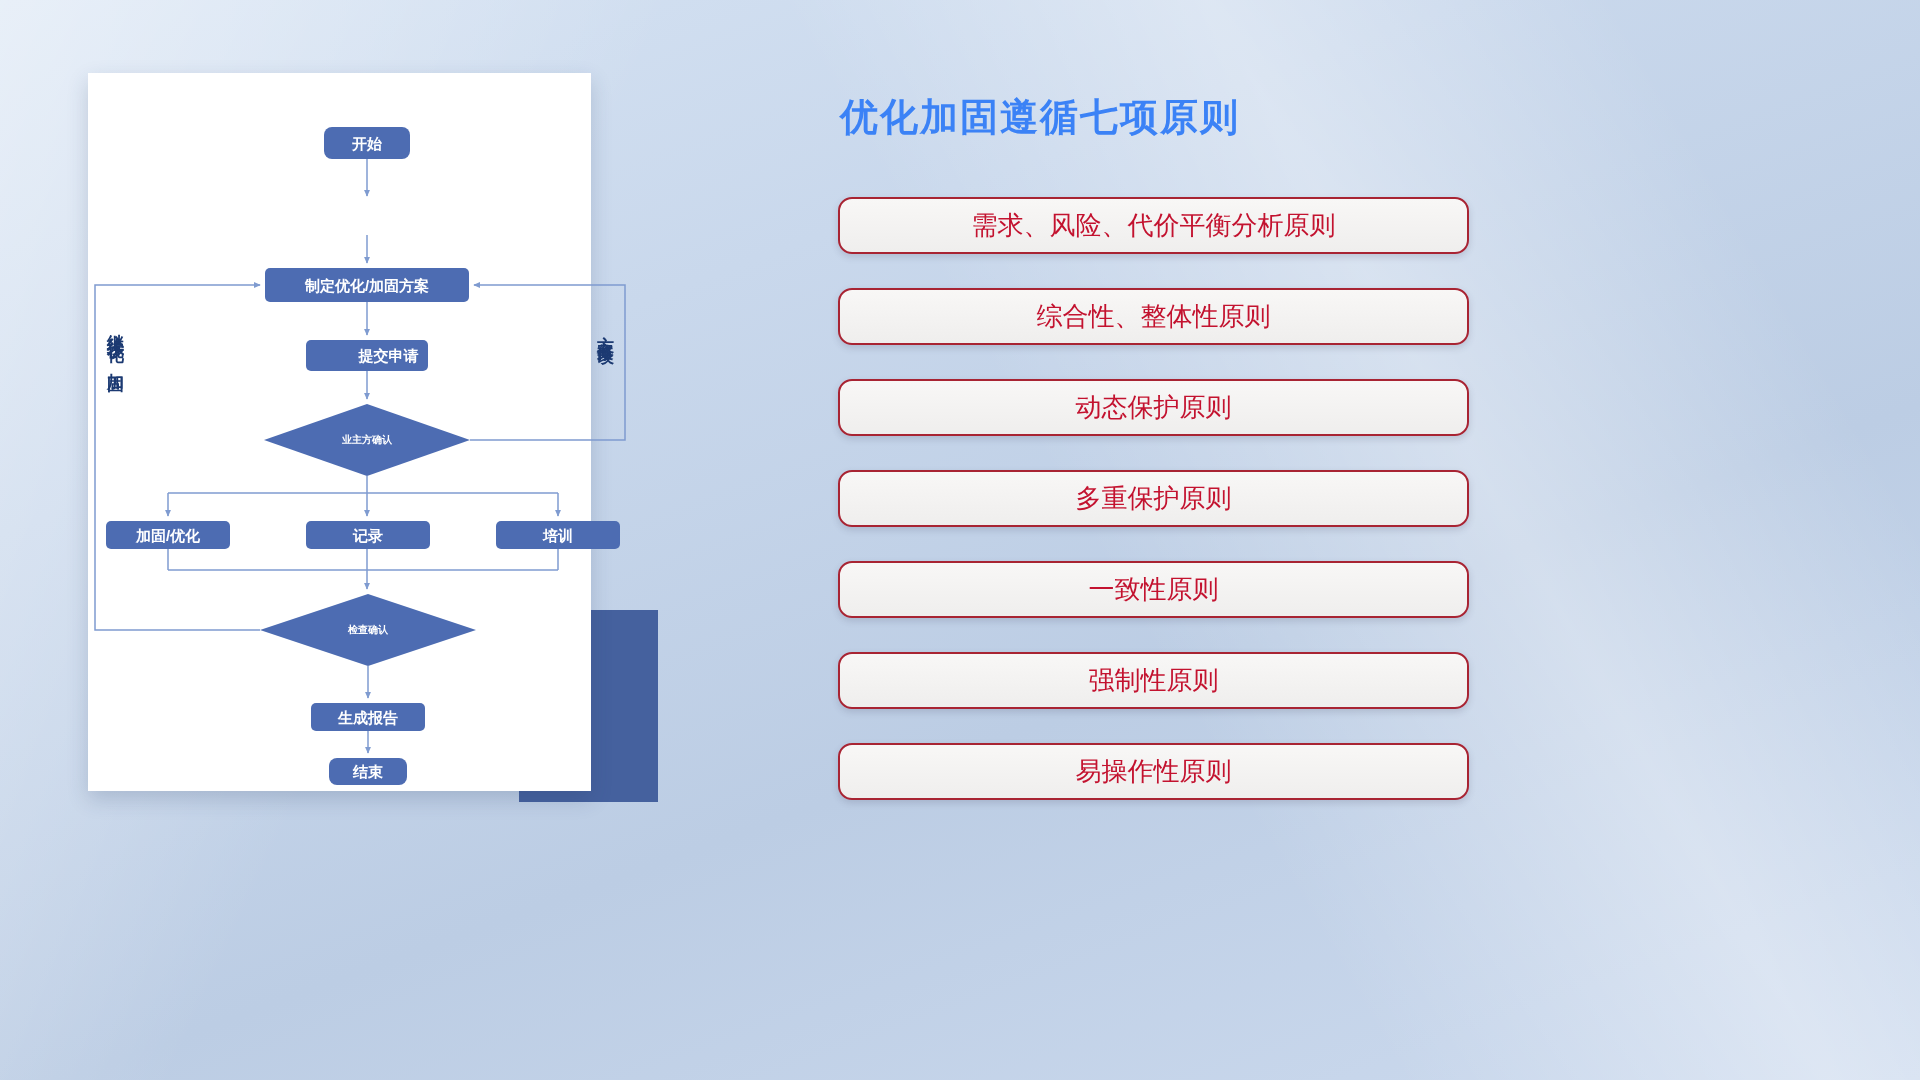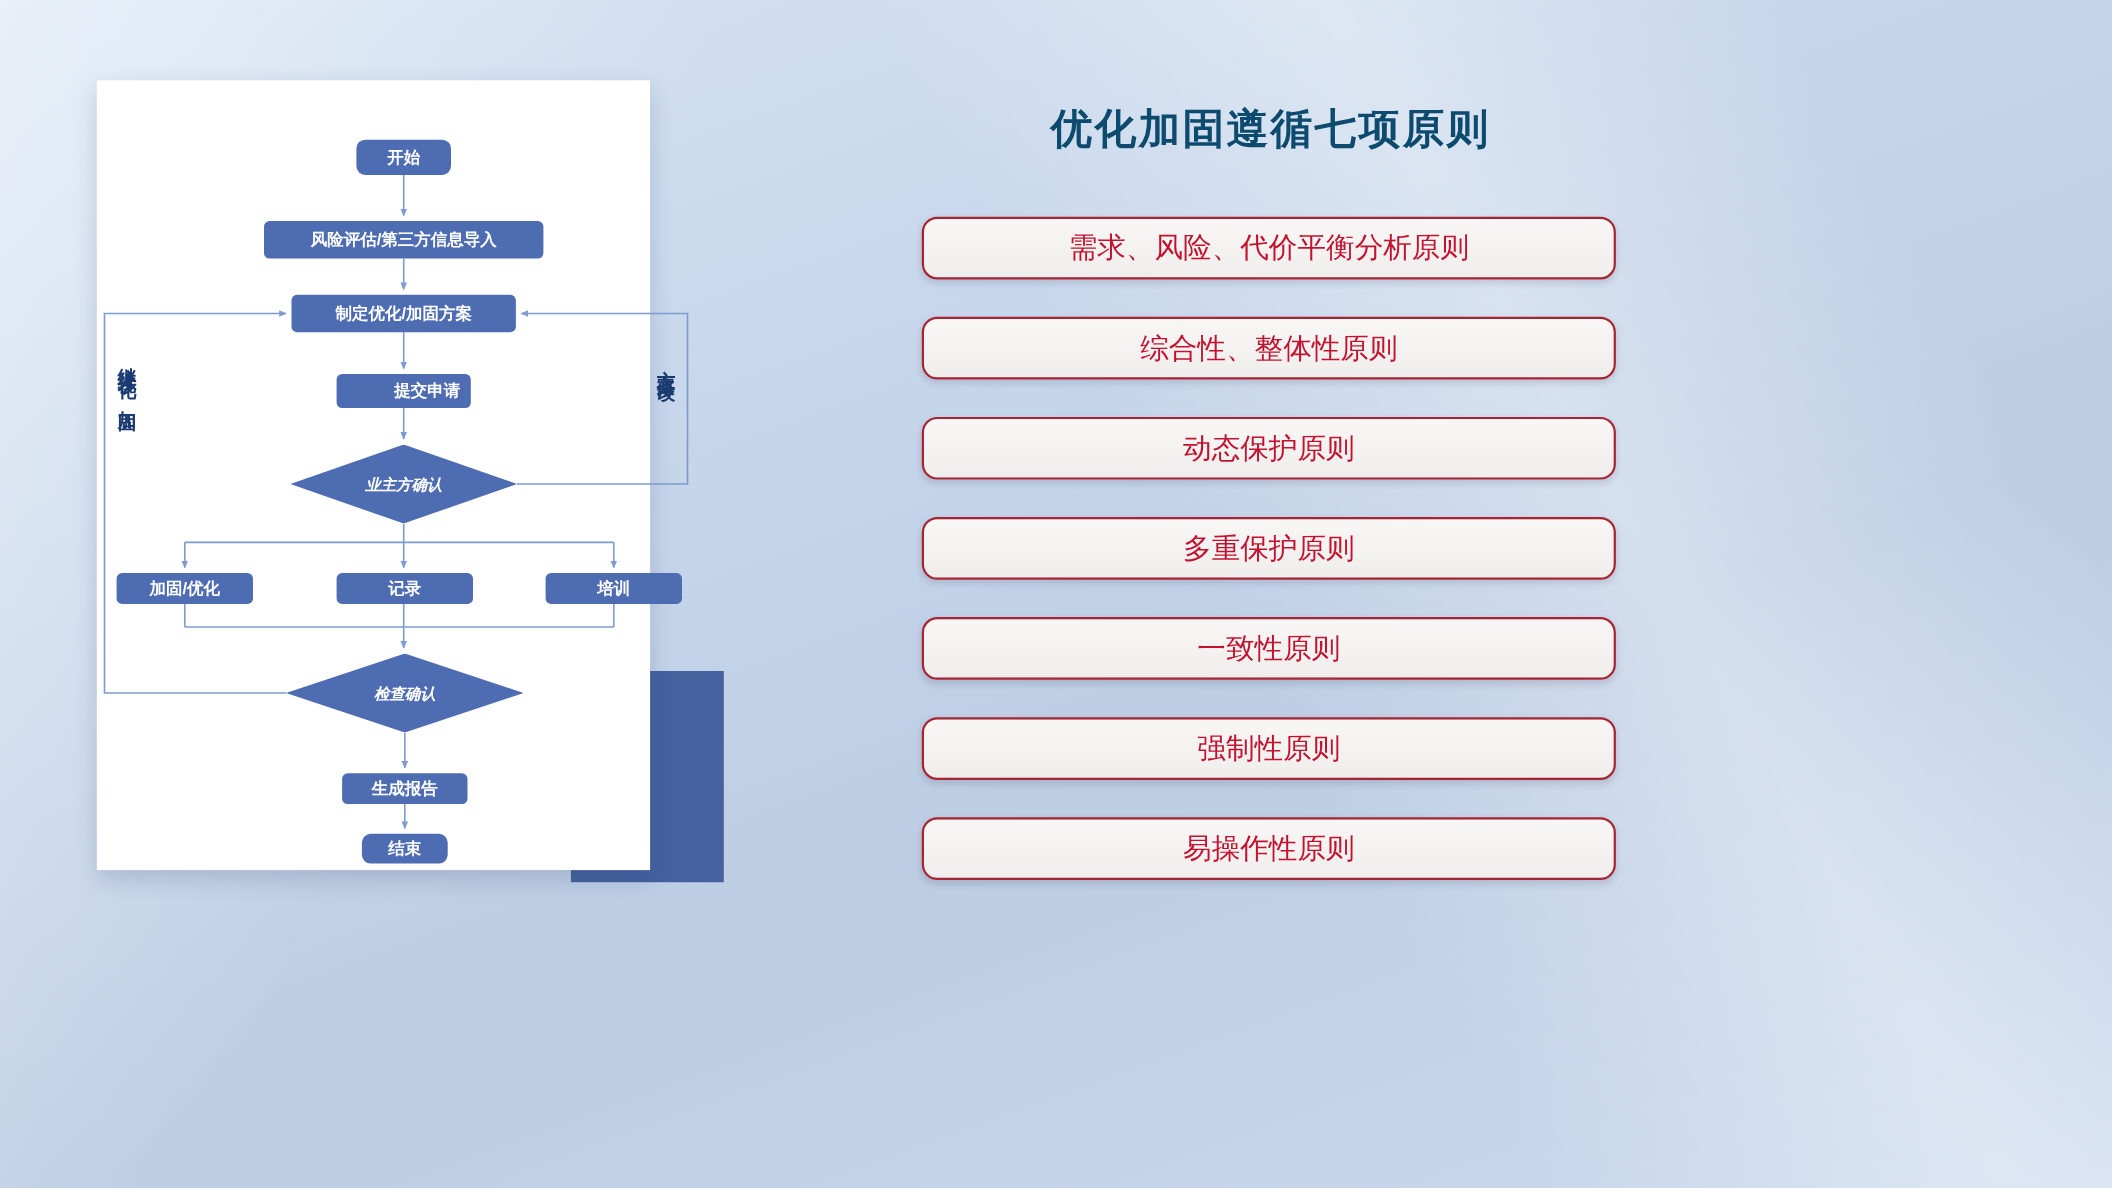--- a/index.html
+++ b/index.html
@@ -25,21 +25,21 @@
   }
   svg.connectors { position:absolute; left:0; top:0; width:549px; height:718px; }
 
   .node, .diamond {
     position:absolute; background:#4d6cb2; color:#ffffff;
     display:flex; align-items:center; justify-content:center;
     font-weight:bold; font-size:15px; line-height:1; white-space:nowrap;
   }
   .node { border-radius:5px; }
   .node.pillend { border-radius:8px; }
-  .diamond { clip-path:polygon(50% 0, 100% 50%, 50% 100%, 0 50%); font-size:14px;font-style:italic; }
+  .diamond { clip-path:polygon(50% 0, 100% 50%, 50% 100%, 0 50%); font-size:10px; }
 
   .n-start   { left:236px; top:54px;  width:86px;  height:32px; }
   .n-risk    { left:152px; top:128px; width:254px; height:34px; }
   .n-plan    { left:177px; top:195px; width:204px; height:34px; }
   .n-submit  { left:218px; top:267px; width:122px; height:31px;padding-left:43px; }
   .n-owner   { left:176px; top:331px; width:206px; height:72px; }
   .n-harden  { left:18px;  top:448px; width:124px; height:28px; }
   .n-record  { left:218px; top:448px; width:124px; height:28px; }
   .n-train   { left:408px; top:448px; width:124px; height:28px; }
   .n-check   { left:172px; top:521px; width:216px; height:72px; }
@@ -49,22 +49,22 @@
   .vlabel {
     position:absolute; writing-mode:vertical-rl; text-orientation:upright;
     color:#1c3a72; font-weight:bold; font-size:17px; letter-spacing:4px;
   }
   .vl-left  { left:16px;  top:247px; }
   .vl-right { left:506px; top:250px; }
 
   
   .title {
     position:absolute; left:840px; top:92px; width:630px;
-    text-align:center; font-size:38px; font-weight:bold;
-    color:#0c4a6e; letter-spacing:2px;
+    text-align:left; font-size:38px; font-weight:bold;
+    color:#3b82f6; letter-spacing:2px;
   }
   .pills {
     position:absolute; left:838px; top:197px; width:631px;
     display:flex; flex-direction:column; gap:34px;
   }
   .pill {
     height:57px; border-radius:14px;
     border:2px solid #a82433;
     background:linear-gradient(180deg,#f8f7f6 0%,#efeeed 100%);
     display:flex; align-items:center; justify-content:center;
@@ -109,21 +109,20 @@
         <path d="M280 593 L280 625" marker-end="url(#arw)"></path>
         <path d="M280 658 L280 680" marker-end="url(#arw)"></path>
 
         <path d="M382 367 L537 367 L537 212 L386 212" marker-end="url(#arw)"></path>
 
         <path d="M172 557 L7 557 L7 212 L172 212" marker-end="url(#arw)"></path>
       </g>
     </svg>
 
     <div class="node pillend n-start">开始</div>
-    <div class="node n-risk">风险评估/第三方信息导入</div>
     <div class="node n-plan">制定优化/加固方案</div>
     <div class="node n-submit">提交申请</div>
     <div class="diamond n-owner">业主方确认</div>
     <div class="node n-harden">加固/优化</div>
     <div class="node n-record">记录</div>
     <div class="node n-train">培训</div>
     <div class="diamond n-check">检查确认</div>
     <div class="node n-report">生成报告</div>
     <div class="node pillend n-end">结束</div>
 

